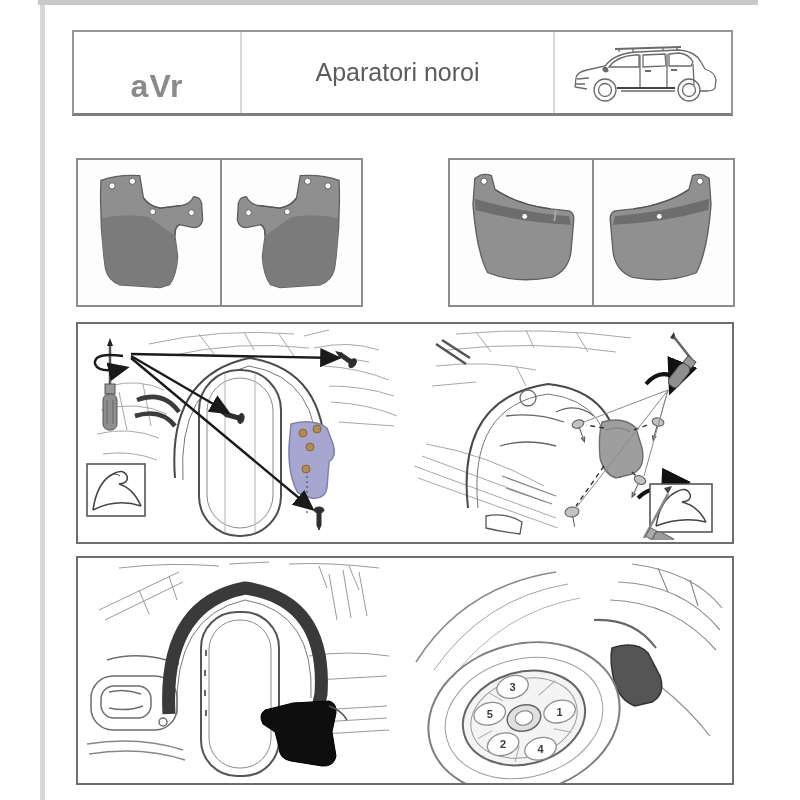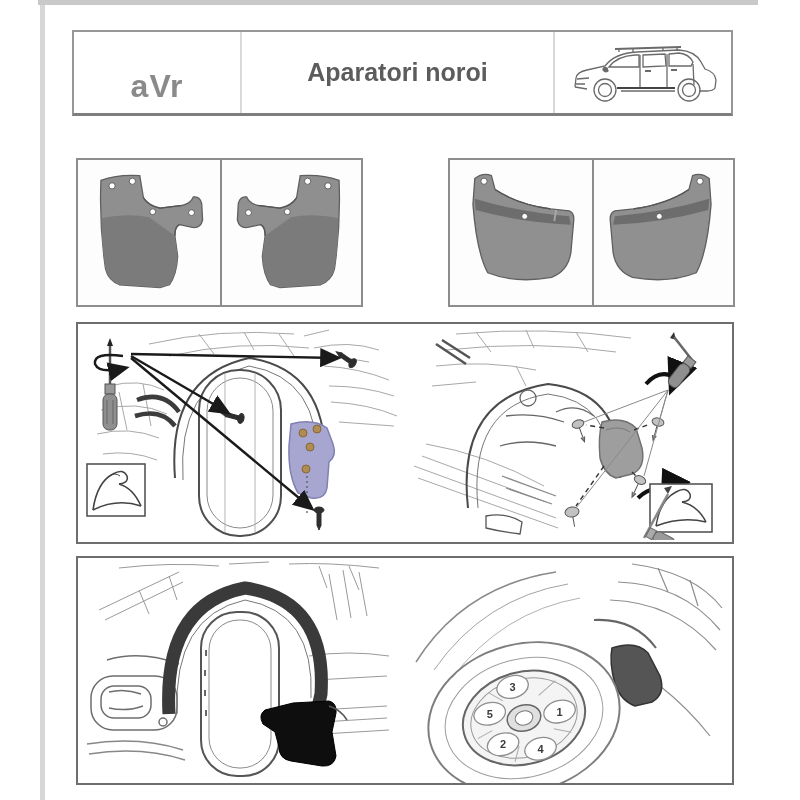--- a/index.html
+++ b/index.html
@@ -13,21 +13,21 @@
 
   
   .header-box { position:absolute; left:72px; top:30px; width:661px; height:86px;
                 border:2px solid #979797; border-bottom:3px solid #7e7e7e;
                 display:flex; background:#fff; }
   .header-cell { display:flex; align-items:center; justify-content:center; }
   .cell-logo  { width:168px; border-right:2px solid #d9d9d9; }
   .cell-title { flex:1; border-right:2px solid #d9d9d9; flex-direction:column; }
   .cell-car   { width:176px; }
   .logo-text { font-size:32px; font-weight:bold; color:#8a8a8a; letter-spacing:1px;margin-top:28px; }
-  .title-line { font-size:25px; font-weight:bold; color:#5c5c5c; line-height:1.25; text-align:center; }
+  .title-line { font-size:25px; font-weight:normal; color:#5c5c5c; line-height:1.25; text-align:center; }
 
   
   .pair-panel { position:absolute; top:158px; height:149px; width:287px;
                 border:2px solid #8d8d8d; background:#fdfdfd; display:flex; }
   .pair-front { left:76px; }
   .pair-rear  { left:448px; }
   .pair-cell { width:50%; height:100%; display:flex; align-items:center; justify-content:center; }
   .pair-cell + .pair-cell { border-left:2px solid #8d8d8d; }
 
   

